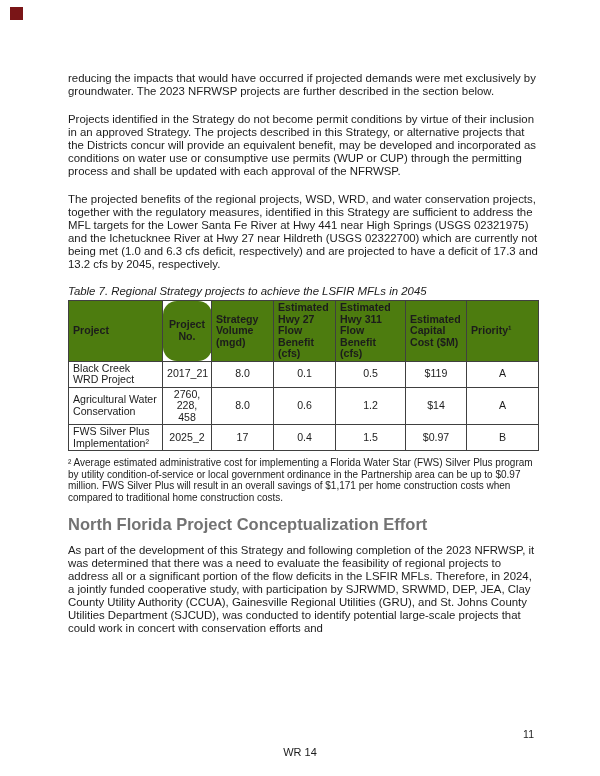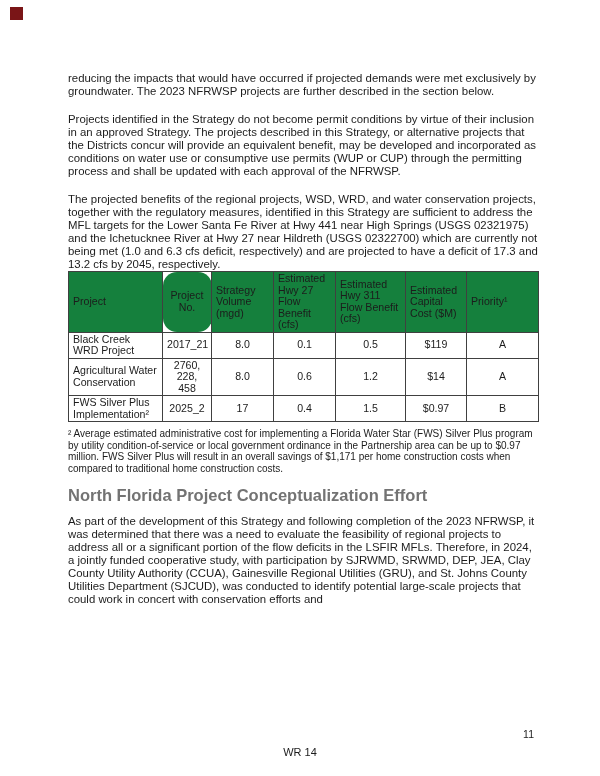--- a/index.html
+++ b/index.html
@@ -22,21 +22,21 @@
 
   table.projects {
     width:470px; table-layout:fixed; border-collapse:collapse;
     font-size:10.6px; line-height:11.5px; color:#1c1c1c;
     margin:0 0 6px 0;
   }
   table.projects th, table.projects td {
     border:1px solid #404040; padding:1px 4px; vertical-align:middle;
     overflow:hidden;
   }
-  table.projects th { background:#15803d; font-weight:normal; text-align:left; }
+  table.projects th { background:#4d7c0f; font-weight:bold; text-align:left; }
   table.projects th.ac { text-align:center;border-radius:14px; }
   table.projects td { text-align:center; }
   table.projects td.al { text-align:left; }
   tr.hdr  { height:56px; }
   tr.r2l  { height:26px; }
   tr.r3l  { height:34px; }
 
   .footnote { font-size:10px; line-height:11.5px; margin:0; }
 
   .heading {
@@ -53,20 +53,21 @@
 <div class="page">
 
   <div class="marker"></div>
 
   <div class="content">
 
     <p class="para">reducing the impacts that would have occurred if projected demands were met exclusively by groundwater. The 2023 NFRWSP projects are further described in the section below.</p>
     <p class="para">Projects identified in the Strategy do not become permit conditions by virtue of their inclusion in an approved Strategy. The projects described in this Strategy, or alternative projects that the Districts concur will provide an equivalent benefit, may be developed and incorporated as conditions on water use or consumptive use permits (WUP or CUP) through the permitting process and shall be updated with each approval of the NFRWSP.</p>
     <p class="para" style="margin-bottom:0;">The projected benefits of the regional projects, WSD, WRD, and water conservation projects, together with the regulatory measures, identified in this Strategy are sufficient to address the MFL targets for the Lower Santa Fe River at Hwy 441 near High Springs (USGS 02321975) and the Ichetucknee River at Hwy 27 near Hildreth (USGS 02322700) which are currently not being met (1.0 and 6.3 cfs deficit, respectively) and are projected to have a deficit of 17.3 and 13.2 cfs by 2045, respectively.</p>
 
+    <div class="caption">Table 7. Regional Strategy projects to achieve the LSFIR MFLs in 2045</div>
 
     <table class="projects">
       <colgroup>
         <col style="width:94px">
           <col style="width:49px">
           <col style="width:62px">
         <col style="width:62px">
           <col style="width:70px">
           <col style="width:61px">
         <col style="width:72px">

